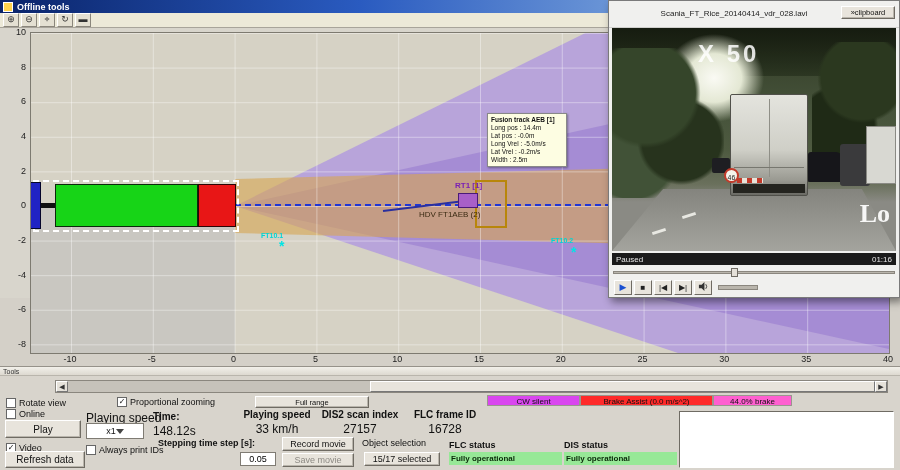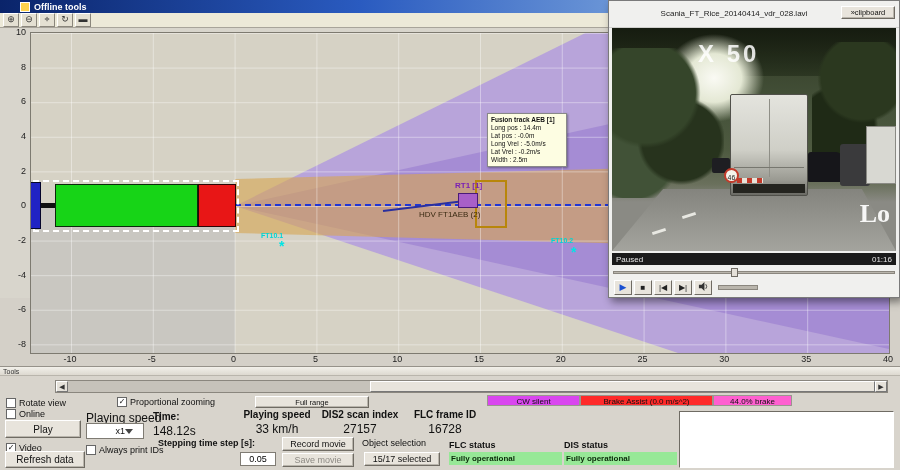--- a/index.html
+++ b/index.html
@@ -3,21 +3,21 @@
 <meta charset="utf-8">
 <style>
   html,body{margin:0;padding:0;background:#9aa0a8;}
   #app{position:relative;width:900px;height:470px;background:#d4d0c8;overflow:hidden;
        font-family:"Liberation Sans",sans-serif;color:#111;}
   .abs{position:absolute;}
 
   
   .titlebar{left:0;top:0;width:900px;height:13px;
     background:linear-gradient(to right,#0a246a 0%,#2a5bc0 40%,#86aee0 80%,#b6cef0 100%);
-    display:flex;align-items:center;gap:4px;padding-left:20px;box-sizing:border-box;}
+    display:flex;align-items:center;gap:4px;padding-left:3px;box-sizing:border-box;}
   .titlebar .appicon{width:8px;height:8px;background:#ffd34d;border:1px solid #fff;}
   .titlebar .ttl{color:#fff;font-size:9px;font-weight:bold;}
   .toolbar{left:0;top:13px;width:900px;height:15px;background:#ece9d8;border-bottom:1px solid #a8a49a;
     display:flex;align-items:center;gap:2px;padding-left:3px;box-sizing:border-box;}
   .tbtn{width:14px;height:12px;background:#e4e0d2;border:1px solid;border-color:#fff #8a867c #8a867c #fff;
     font-size:9px;line-height:11px;text-align:center;color:#333;}
 
   
   .plot-outer{left:0;top:28px;width:900px;height:270px;background:#d8d5cc;}
   .yticks{left:0;top:-4px;width:26px;height:328px;display:flex;flex-direction:column;justify-content:space-between;}
@@ -67,22 +67,22 @@
   .btn{background:#e8e4dc;border:1px solid;border-color:#fff #6f6b63 #6f6b63 #fff;box-shadow:inset -1px -1px 0 #b9b5ac;
     font-size:9px;text-align:center;color:#111;box-sizing:border-box;display:flex;align-items:center;justify-content:center;
     font-family:"Liberation Sans",sans-serif;}
   .btn.disabled{color:#8d8a84;}
   .cb{display:flex;align-items:center;gap:3px;font-size:9px;color:#111;}
   .cb .box{width:8px;height:8px;background:#fff;border:1px solid #666;font-size:8px;line-height:8px;text-align:center;color:#111;}
   .cb .box.checked::after{content:"\2713";}
   .lbl-b{font-size:10px;font-weight:bold;color:#111;}
   .lbl-n{font-size:12px;color:#111;}
   .strip{height:11px;font-size:8px;line-height:11px;text-align:center;color:#111;border:1px solid #9a968e;box-sizing:border-box;}
-  .sel{background:#fff;border:1px solid #7f7b73;display:flex;align-items:center;justify-content:flex-end;
-    font-size:9px;padding:0 10px;box-sizing:border-box;}
+  .sel{background:#fff;border:1px solid #7f7b73;display:flex;align-items:center;justify-content:center;
+    font-size:9px;padding:0 2px;box-sizing:border-box;}
   .sel .arr{width:0;height:0;border-left:4px solid transparent;border-right:4px solid transparent;border-top:5px solid #444;}
   .input{background:#fff;border:1px solid #7f7b73;font-size:9px;text-align:center;box-sizing:border-box;
     font-family:"Liberation Sans",sans-serif;padding:0;}
   .logbox{background:#fff;border:1px solid;border-color:#6f6b63 #fff #fff #6f6b63;box-sizing:border-box;}
   .okstrip{background:#97e897;font-size:8px;font-weight:bold;line-height:13px;padding-left:2px;box-sizing:border-box;color:#0a2a0a;}
 
   
   .video-win{left:608px;top:0;width:292px;height:298px;background:#f0f0ee;border:1px solid #7a7a7a;
     box-shadow:3px 4px 8px rgba(0,0,0,.45);z-index:50;box-sizing:border-box;}
   .vw-titlebar{left:0;top:0;width:290px;height:26px;background:#f0f0ee;border-bottom:1px solid #cfcfcc;}

